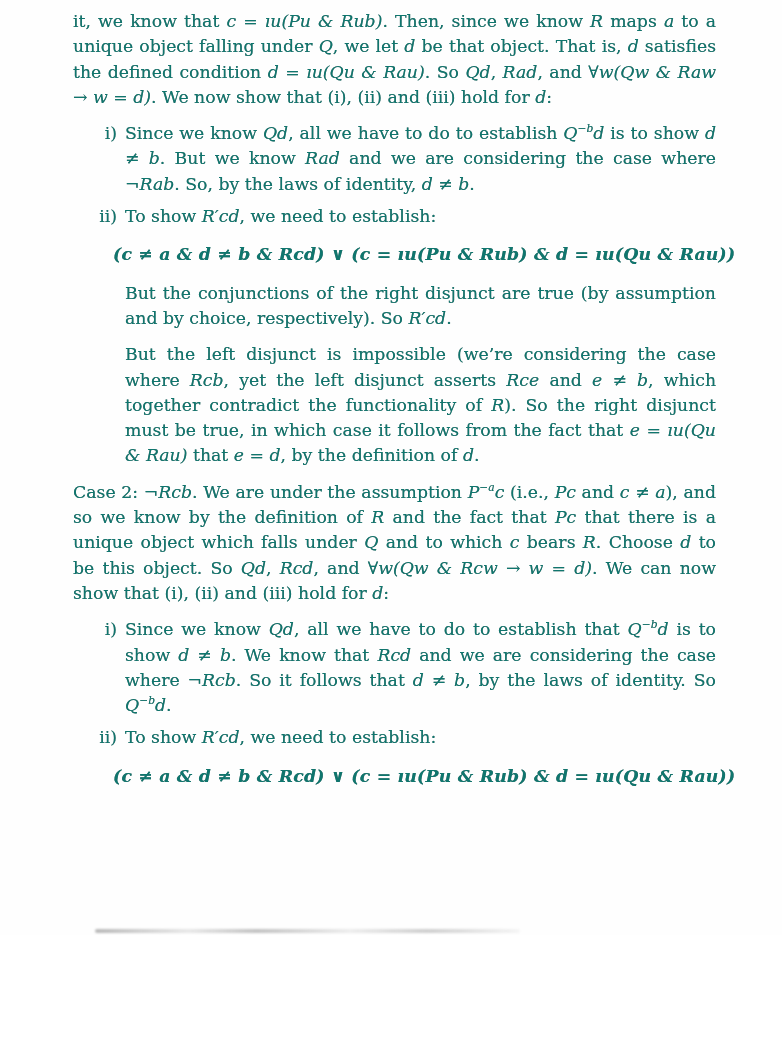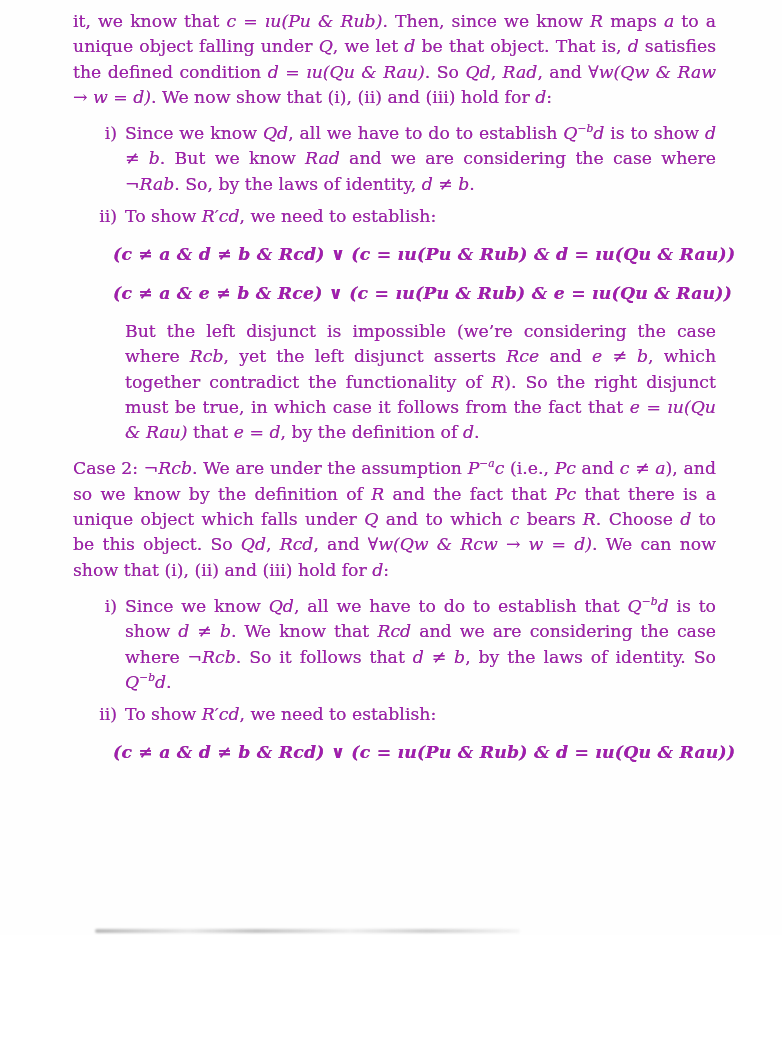--- a/index.html
+++ b/index.html
@@ -6,21 +6,21 @@
     margin: 0;
     padding: 0;
     background: #ffffff;
   }
   .page {
     position: relative;
     width: 782px;
     height: 935px;
     box-sizing: border-box;
     background: #fefefe;
-    color: #a21caf;
+    color: #0f766e;
     font-family: "DejaVu Serif", "Liberation Serif", serif;
     font-size: 17.3px;
     line-height: 25.3px;
     padding: 9px 66px 0 73px;
     overflow: hidden;
     text-shadow: 0 0 0.5px rgba(25,25,25,0.55);
   }
   .para {
     margin: 0 0 11px 0;
     text-align: justify;
@@ -81,21 +81,21 @@
       <p class="para">it, we know that <i>c = ıu(Pu &amp; Rub)</i>. Then, since we know <i>R</i> maps <i>a</i> to a unique object falling under <i>Q</i>, we let <i>d</i> be that object. That is, <i>d</i> satisfies the defined condition <i>d = ıu(Qu &amp; Rau)</i>. So <i>Qd</i>, <i>Rad</i>, and <i>∀w(Qw &amp; Raw → w = d)</i>. We now show that (i), (ii) and (iii) hold for <i>d</i>:</p>
       <div class="item">
         <span class="item-label">i)</span>
         <div class="item-body">Since we know <i>Qd</i>, all we have to do to establish <i>Q<sup>−b</sup>d</i> is to show <i>d ≠ b</i>. But we know <i>Rad</i> and we are considering the case where <i>¬Rab</i>. So, by the laws of identity, <i>d ≠ b</i>.</div>
       </div>
       <div class="item">
         <span class="item-label">ii)</span>
         <div class="item-body">To show <i>R′cd</i>, we need to establish:</div>
       </div>
       <div class="formula"><i>(c ≠ a &amp; d ≠ b &amp; Rcd)  ∨  (c = ıu(Pu &amp; Rub) &amp; d = ıu(Qu &amp; Rau))</i></div>
-      <div class="formula"><i>(c ≠ a &amp; e ≠ b &amp; Rce)  ∨  (c = ıu(Pu &amp; Rub) &amp; e = ıu(Qu &amp; Rau))</i></div>
+      <div class="cont">But the conjunctions of the right disjunct are true (by assumption and by choice, respectively). So <i>R′cd</i>.</div>
       <div class="cont">But the left disjunct is impossible (we’re considering the case where <i>Rcb</i>, yet the left disjunct asserts <i>Rce</i> and <i>e ≠ b</i>, which together contradict the functionality of <i>R</i>). So the right disjunct must be true, in which case it follows from the fact that <i>e = ıu(Qu &amp; Rau)</i> that <i>e = d</i>, by the definition of <i>d</i>.</div>
       <p class="para">Case 2: <i>¬Rcb</i>. We are under the assumption <i>P<sup>−a</sup>c</i> (i.e., <i>Pc</i> and <i>c ≠ a</i>), and so we know by the definition of <i>R</i> and the fact that <i>Pc</i> that there is a unique object which falls under <i>Q</i> and to which <i>c</i> bears <i>R</i>. Choose <i>d</i> to be this object. So <i>Qd</i>, <i>Rcd</i>, and <i>∀w(Qw &amp; Rcw → w = d)</i>. We can now show that (i), (ii) and (iii) hold for <i>d</i>:</p>
       <div class="item">
         <span class="item-label">i)</span>
         <div class="item-body">Since we know <i>Qd</i>, all we have to do to establish that <i>Q<sup>−b</sup>d</i> is to show <i>d ≠ b</i>. We know that <i>Rcd</i> and we are considering the case where <i>¬Rcb</i>. So it follows that <i>d ≠ b</i>, by the laws of identity. So <i>Q<sup>−b</sup>d</i>.</div>
       </div>
       <div class="item">
         <span class="item-label">ii)</span>
         <div class="item-body">To show <i>R′cd</i>, we need to establish:</div>
       </div>

